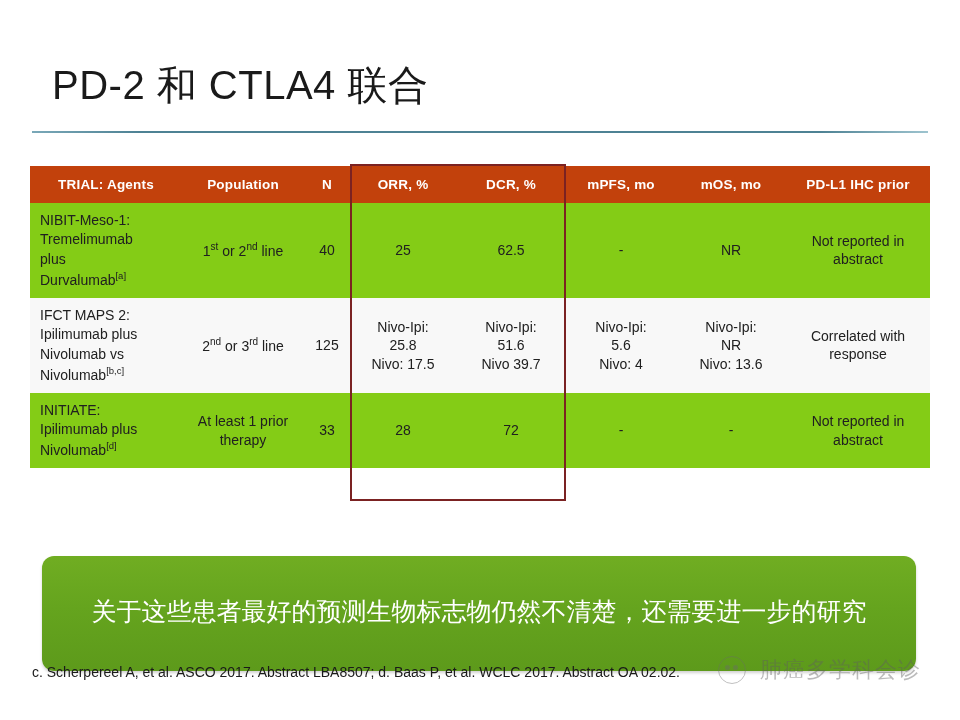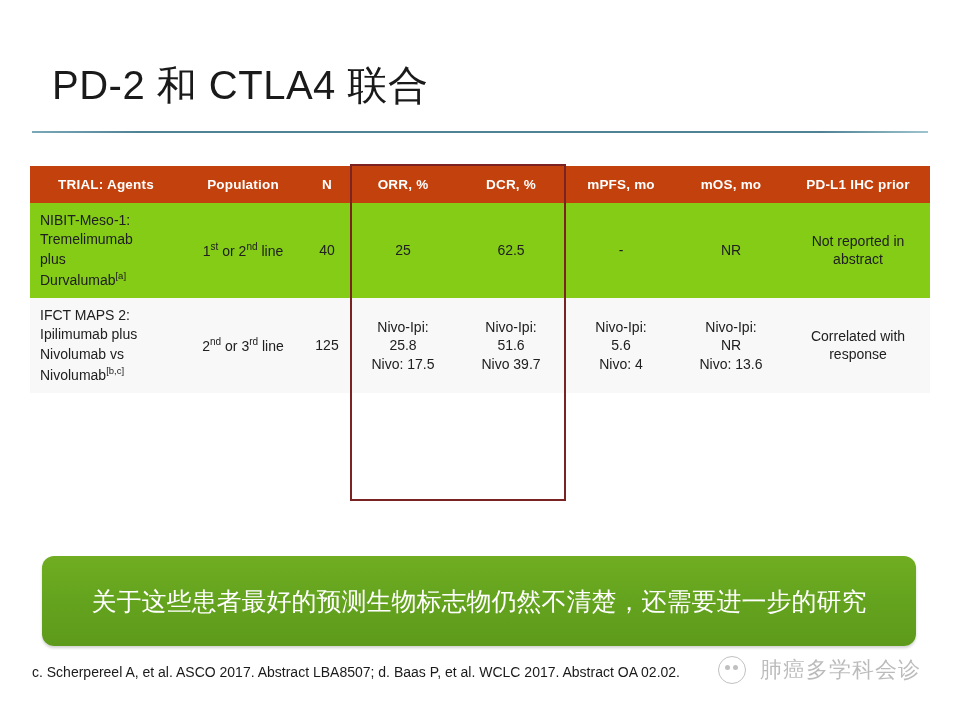--- a/index.html
+++ b/index.html
@@ -93,29 +93,30 @@
     pointer-events: none;
     z-index: 5;
   }
 
   
   .callout {
     position: absolute;
     left: 42px;
     top: 556px;
     width: 874px;
-    height: 90px;
+    height: 115px;
     border-radius: 12px;
     background: linear-gradient(to bottom, #70ad22 0%, #65a41e 45%, #5d9a1b 100%);
     box-shadow: 0 2px 3px rgba(0,0,0,0.18);
     display: flex;
     align-items: center;
     justify-content: center;
     box-sizing: border-box;
     padding: 0 34px;
+    font-family: Liberation Mono, monospace;
   }
   .callout-text {
     color: #ffffff;
     font-size: 25px;
     line-height: 1.32;
     text-align: center;
     font-weight: 400;
   }
 
   
@@ -226,20 +227,34 @@
         <span>2<span class="ord">nd</span> or 3<span class="ord">rd</span> line</span>
       </td>
       <td>125</td>
       <td>Nivo-Ipi:<br>25.8<br>Nivo: 17.5</td>
       <td>Nivo-Ipi:<br>51.6<br>Nivo 39.7</td>
       <td>Nivo-Ipi:<br>5.6<br>Nivo: 4</td>
       <td>Nivo-Ipi:<br>NR<br>Nivo: 13.6</td>
       <td>Correlated with<br>response</td>
     </tr>
 
+    <tr class="band-a">
+      <td class="cell-trial">
+        <span>INITIATE:<br>Ipilimumab plus<br>Nivolumab<sup>[d]</sup></span>
+      </td>
+      <td>
+        <span>At least 1 prior therapy</span>
+      </td>
+      <td>33</td>
+      <td>28</td>
+      <td>72</td>
+      <td>-</td>
+      <td>-</td>
+      <td>Not reported in<br>abstract</td>
+    </tr>
   </tbody>
 </table>
 
 <div class="highlight-box"></div>
 
 <div class="callout">
   <div class="callout-text">关于这些患者最好的预测生物标志物仍然不清楚，还需要进一步的研究</div>
 </div>
 
 <div class="footnotes">

